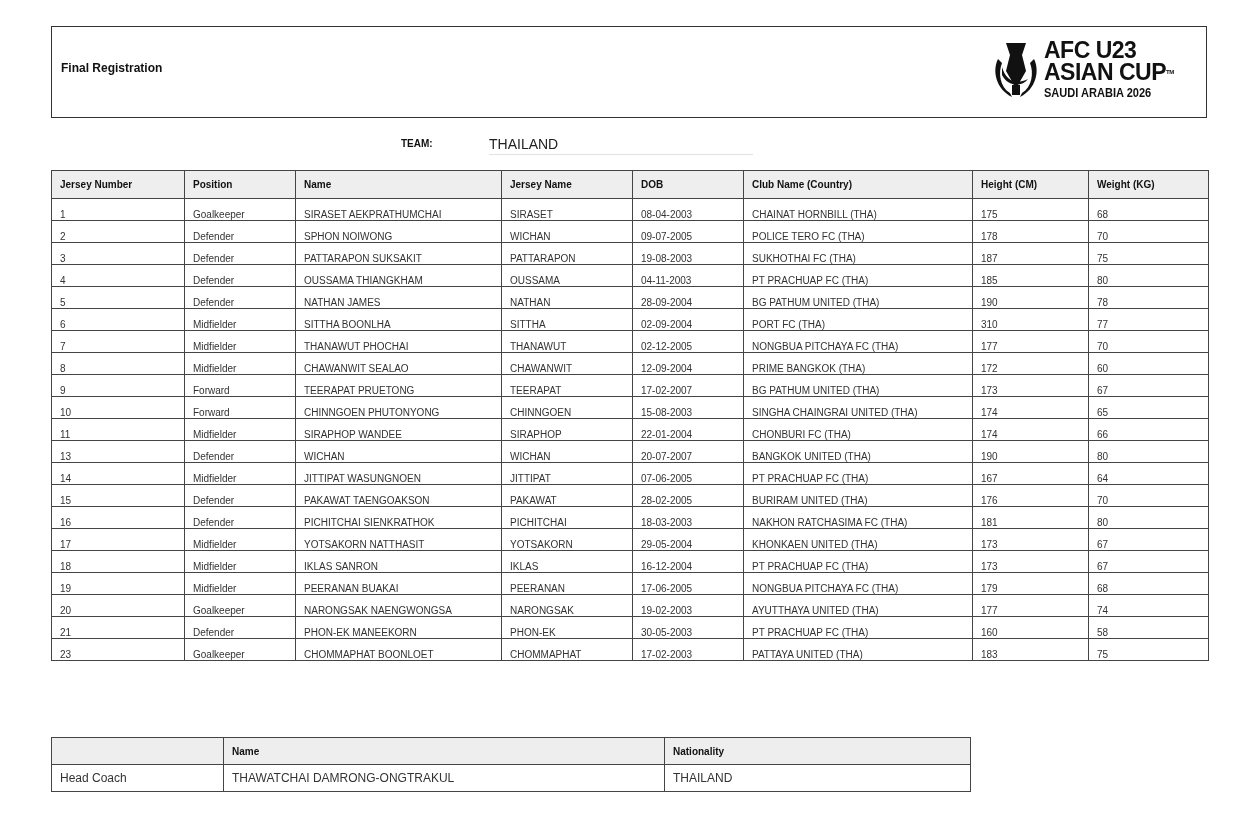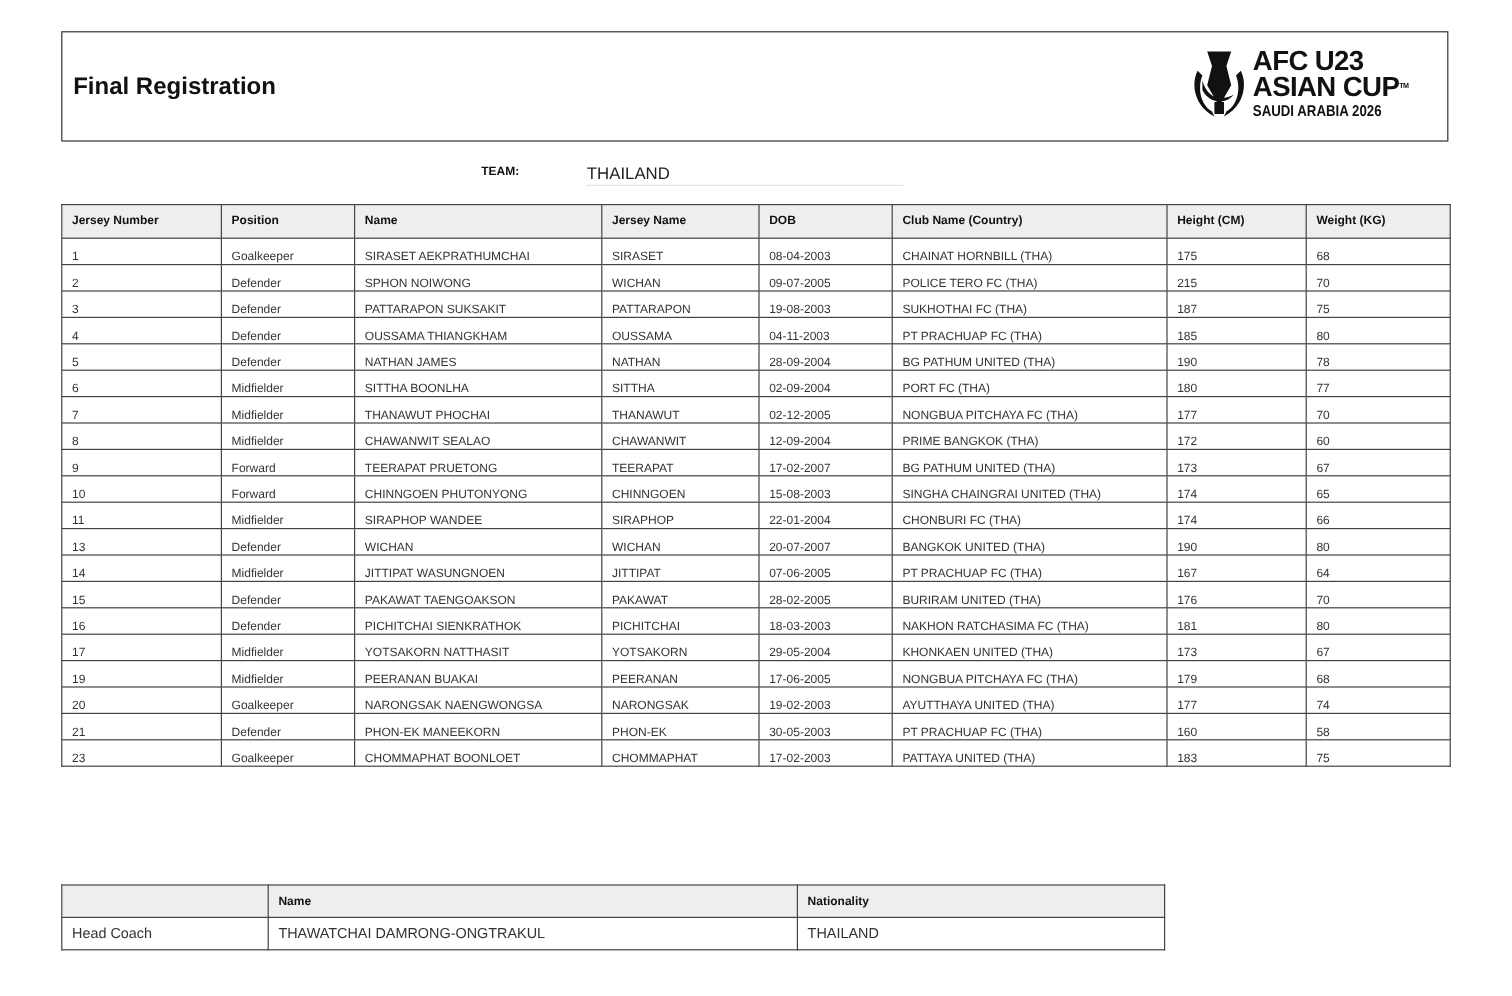--- a/index.html
+++ b/index.html
@@ -1,18 +1,18 @@
 <!DOCTYPE html>
 <html><head>
   <meta charset="utf-8">
   <style>
     html, body { margin: 0; padding: 0; background: #ffffff; }
     body { width: 1260px; height: 830px; position: relative; font-family: "Liberation Sans", sans-serif; color: #222; overflow: hidden; }
     .header-box { position: absolute; left: 51px; top: 26px; width: 1156px; height: 92px; border: 1px solid #333; box-sizing: border-box; }
-    .title { position: absolute; left: 9px; top: 34px; font-size: 20px; font-weight: bold; color: #111; }
+    .title { position: absolute; left: 9px; top: 34px; font-size: 12px; font-weight: bold; color: #111; }
     .logo { position: absolute; right: 14px; top: 12px; width: 200px; height: 64px; }
     .logo svg { position: absolute; left: 0; top: 2px; }
     .logo-l1, .logo-l2 { position: absolute; left: 52px; font-weight: 900; font-size: 23px; letter-spacing: -0.5px; color: #111; line-height: 22px; }
     .logo-l1 { top: 0; }
     .logo-l2 { top: 22px; }
     .logo-tm { font-size: 6px; vertical-align: top; }
     .logo-l3 { position: absolute; left: 52px; top: 46px; font-weight: 900; font-size: 13px; color: #111; letter-spacing: 0px; transform: scaleX(0.85); transform-origin: left; }
     .team-label { position: absolute; left: 401px; top: 138px; font-size: 10px; font-weight: bold; color: #111; }
     .team-value { position: absolute; left: 489px; top: 136px; width: 264px; font-size: 14px; color: #222; border-bottom: 1px solid #e2e2e2; padding-bottom: 2px; }
     table { border-collapse: collapse; position: absolute; table-layout: fixed; }
@@ -80,21 +80,21 @@
         <td><span>175</span></td>
         <td><span>68</span></td>
       </tr>
       <tr>
         <td><span>2</span></td>
         <td><span>Defender</span></td>
         <td><span>SPHON NOIWONG</span></td>
         <td><span>WICHAN</span></td>
         <td><span>09-07-2005</span></td>
         <td><span>POLICE TERO FC (THA)</span></td>
-        <td><span>215</span></td>
+        <td><span>178</span></td>
         <td><span>70</span></td>
       </tr>
       <tr>
         <td><span>3</span></td>
         <td><span>Defender</span></td>
         <td><span>PATTARAPON SUKSAKIT</span></td>
         <td><span>PATTARAPON</span></td>
         <td><span>19-08-2003</span></td>
         <td><span>SUKHOTHAI FC (THA)</span></td>
         <td><span>187</span></td>
@@ -120,21 +120,21 @@
         <td><span>190</span></td>
         <td><span>78</span></td>
       </tr>
       <tr>
         <td><span>6</span></td>
         <td><span>Midfielder</span></td>
         <td><span>SITTHA BOONLHA</span></td>
         <td><span>SITTHA</span></td>
         <td><span>02-09-2004</span></td>
         <td><span>PORT FC (THA)</span></td>
-        <td><span>180</span></td>
+        <td><span>310</span></td>
         <td><span>77</span></td>
       </tr>
       <tr>
         <td><span>7</span></td>
         <td><span>Midfielder</span></td>
         <td><span>THANAWUT PHOCHAI</span></td>
         <td><span>THANAWUT</span></td>
         <td><span>02-12-2005</span></td>
         <td><span>NONGBUA PITCHAYA FC (THA)</span></td>
         <td><span>177</span></td>
@@ -220,20 +220,30 @@
         <td><span>181</span></td>
         <td><span>80</span></td>
       </tr>
       <tr>
         <td><span>17</span></td>
         <td><span>Midfielder</span></td>
         <td><span>YOTSAKORN NATTHASIT</span></td>
         <td><span>YOTSAKORN</span></td>
         <td><span>29-05-2004</span></td>
         <td><span>KHONKAEN UNITED (THA)</span></td>
+        <td><span>173</span></td>
+        <td><span>67</span></td>
+      </tr>
+      <tr>
+        <td><span>18</span></td>
+        <td><span>Midfielder</span></td>
+        <td><span>IKLAS SANRON</span></td>
+        <td><span>IKLAS</span></td>
+        <td><span>16-12-2004</span></td>
+        <td><span>PT PRACHUAP FC (THA)</span></td>
         <td><span>173</span></td>
         <td><span>67</span></td>
       </tr>
       <tr>
         <td><span>19</span></td>
         <td><span>Midfielder</span></td>
         <td><span>PEERANAN BUAKAI</span></td>
         <td><span>PEERANAN</span></td>
         <td><span>17-06-2005</span></td>
         <td><span>NONGBUA PITCHAYA FC (THA)</span></td>

